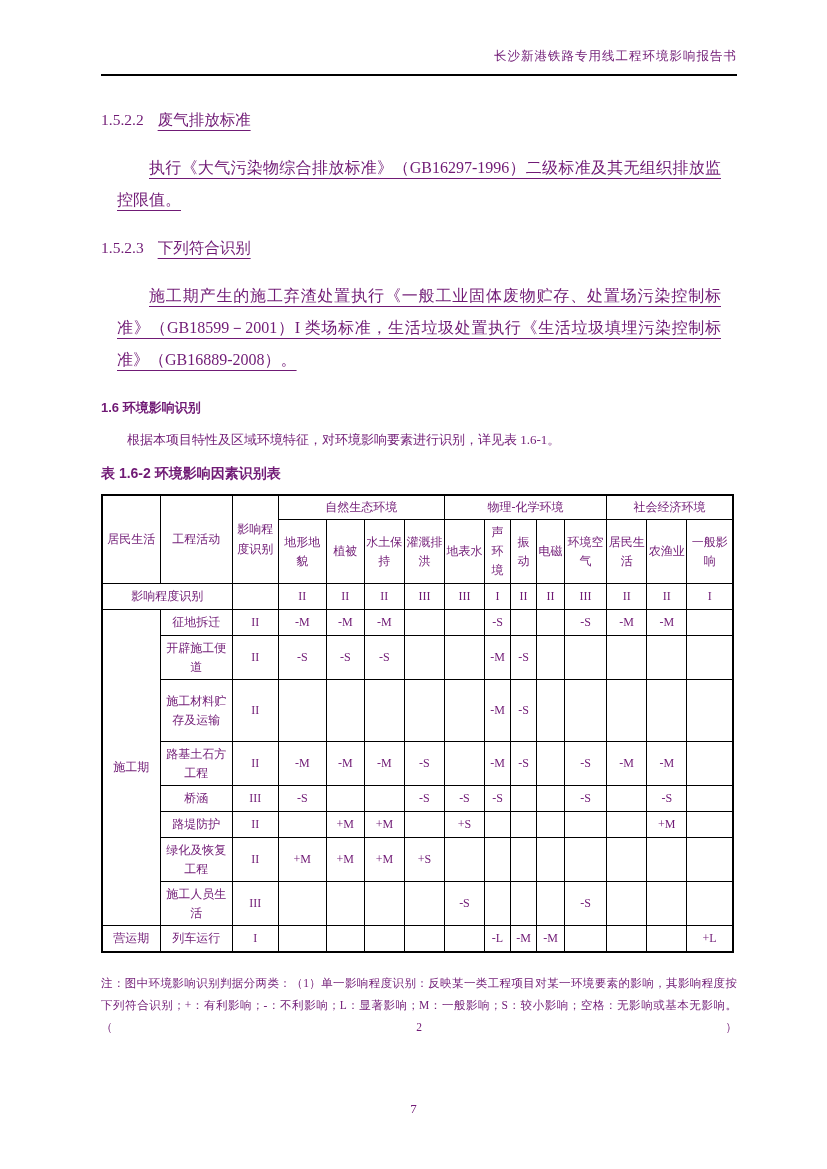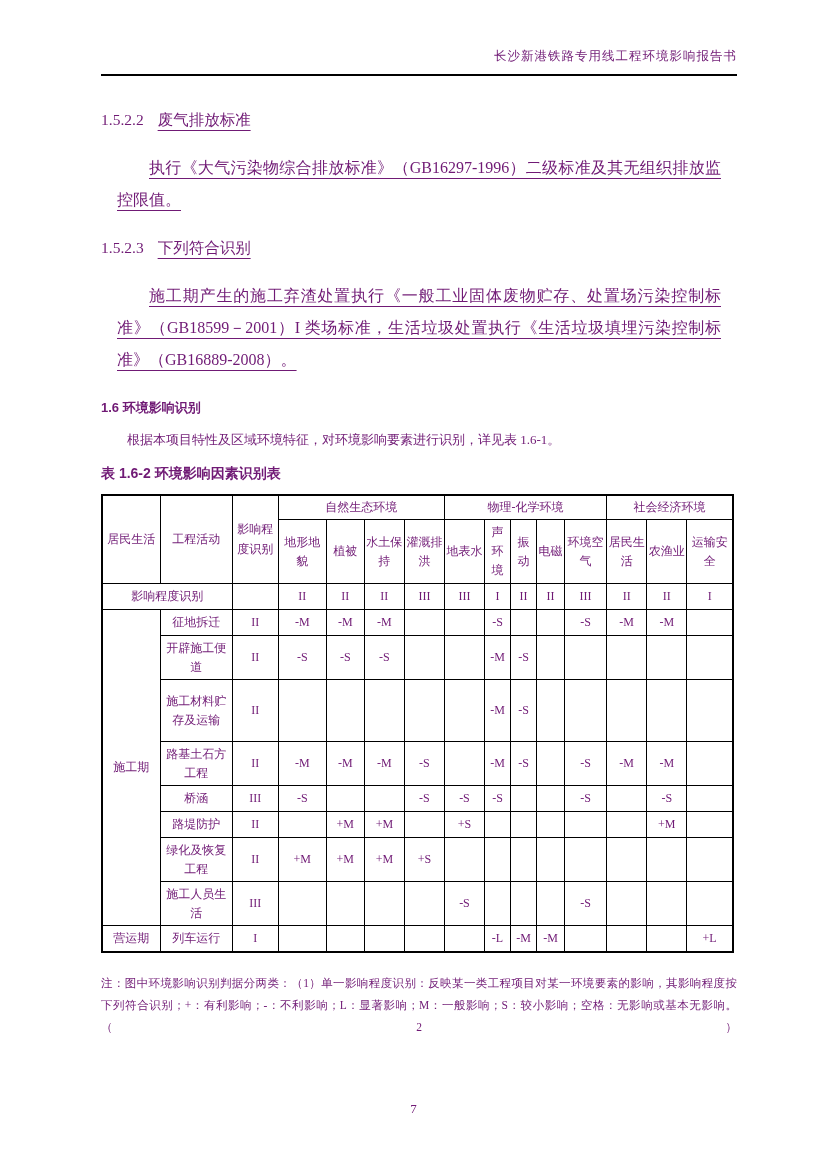--- a/index.html
+++ b/index.html
@@ -150,21 +150,21 @@
         <th>植被</th>
         <th>水土保持</th>
         <th>灌溉排洪</th>
         <th>地表水</th>
         <th>声环境</th>
         <th>振动</th>
         <th>电磁</th>
         <th>环境空气</th>
         <th>居民生活</th>
         <th>农渔业</th>
-        <th>运输安全</th>
+        <th>一般影响</th>
       </tr>
       <tr class="h26">
         <td colspan="2">影响程度识别</td>
         <td></td>
         <td>II</td>
         <td>II</td>
         <td>II</td>
         <td>III</td>
         <td>III</td>
         <td>I</td>

